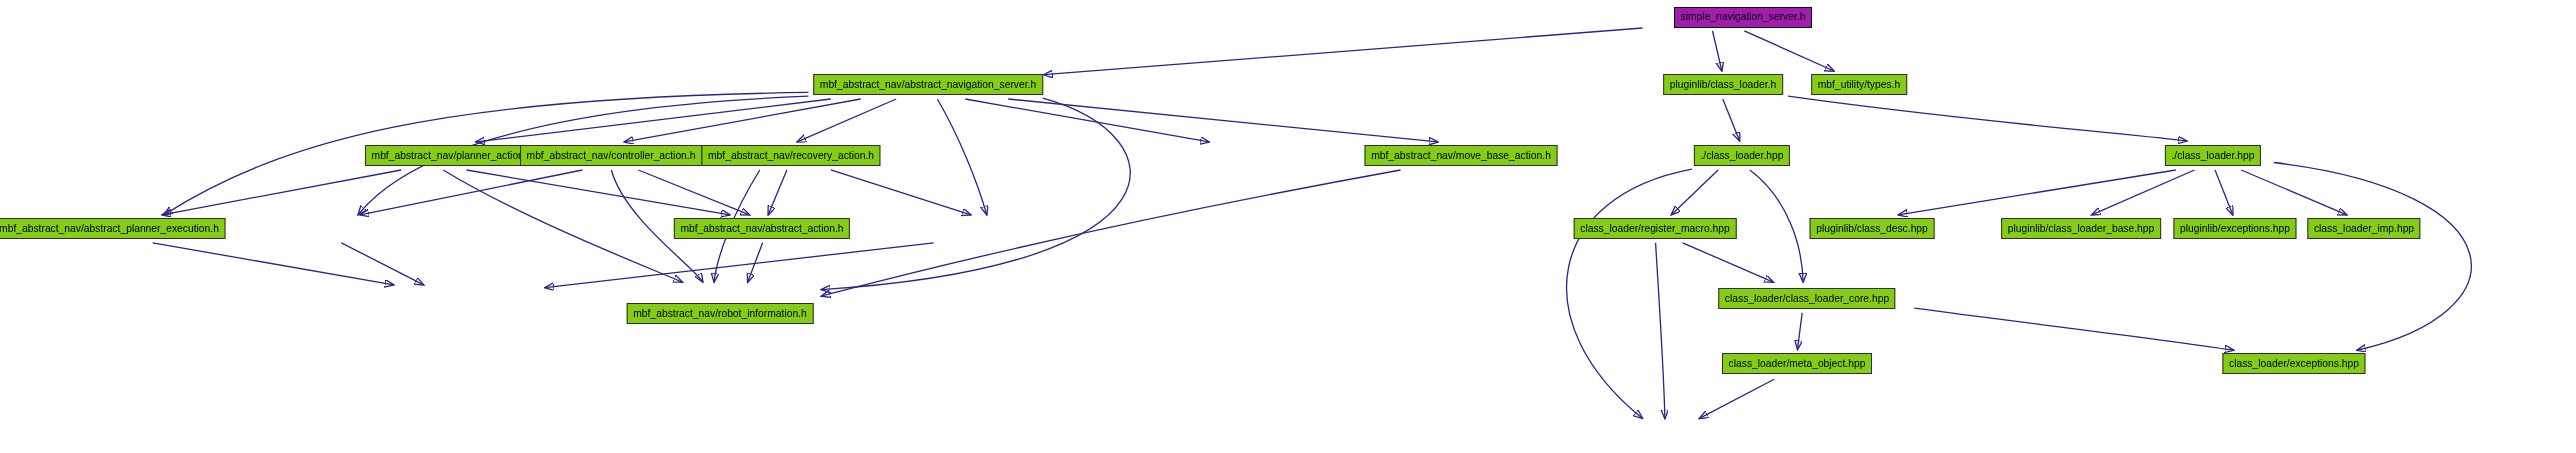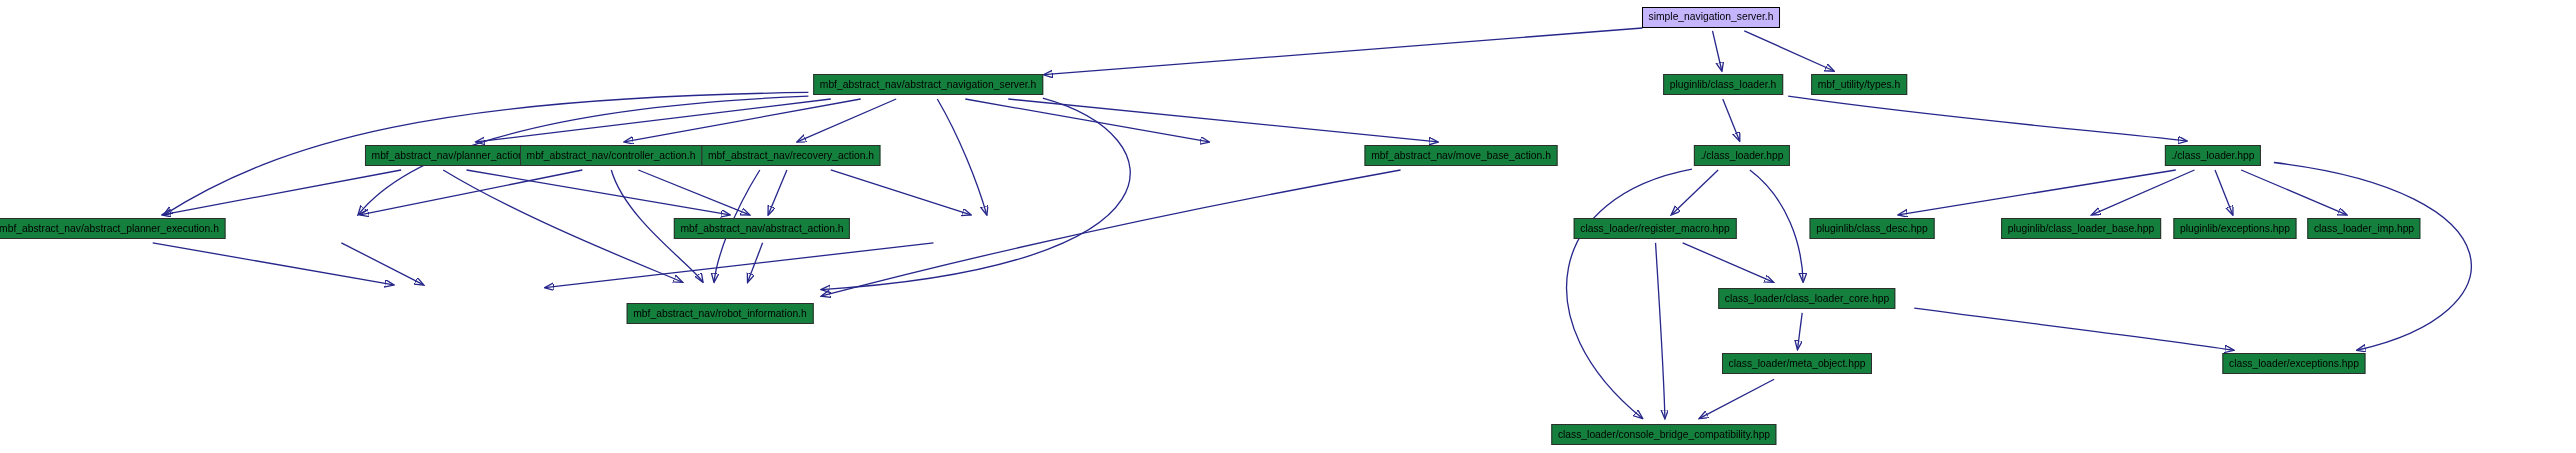--- a/index.html
+++ b/index.html
@@ -9,33 +9,34 @@
     background:#ffffff;
     font-family:"Liberation Sans", sans-serif;
     overflow:hidden;
   }
   .edges{position:absolute;left:0;top:0;width:2576px;height:453px;}
   .edges path{fill:none;stroke:#26268b;stroke-width:1.4px;}
   .node{
     position:absolute;
     transform:translateX(-50%);
     white-space:nowrap;
-    background:#15803d;
+    background:#84cc16;
     border:1.4px solid #2e2e2e;
     color:#000000;
     font-size:10.3px;
     line-height:1.25;
     padding:3.7px 5.6px 2.8px 5.6px;
     text-align:center;
     z-index:2;
   }
   .node.root{
-    background:#c4b5fd;
+    background:#a21caf;
     border:1.9px solid #000000;
     font-weight:normal;
+    margin-left:32px;
   }
 </style>
 </head>
 <body>
 
 <div class="canvas">
 
   <svg class="edges" viewBox="0 0 2755 485" xmlns="http://www.w3.org/2000/svg">
     <defs>
       <marker id="arrow" markerWidth="11" markerHeight="9" refX="9.5" refY="4" orient="auto" markerUnits="userSpaceOnUse">
@@ -105,16 +106,15 @@
   <div class="node" style="left:2081px;top:218px">pluginlib/class_loader_base.hpp</div>
   <div class="node" style="left:2235px;top:218px">pluginlib/exceptions.hpp</div>
   <div class="node" style="left:2364px;top:218px">class_loader_imp.hpp</div>
 
   <div class="node" style="left:720px;top:303px">mbf_abstract_nav/robot_information.h</div>
   <div class="node" style="left:1807px;top:288px">class_loader/class_loader_core.hpp</div>
 
   <div class="node" style="left:1797px;top:353px">class_loader/meta_object.hpp</div>
   <div class="node" style="left:2294px;top:353px">class_loader/exceptions.hpp</div>
 
-  <div class="node" style="left:1664px;top:424px">class_loader/console_bridge_compatibility.hpp</div>
 
 </div>
 
 
 </body></html>

